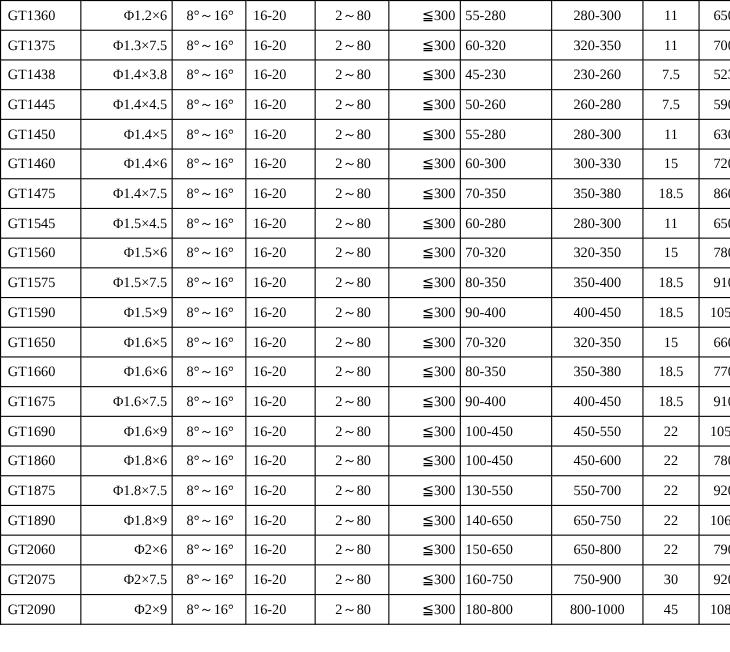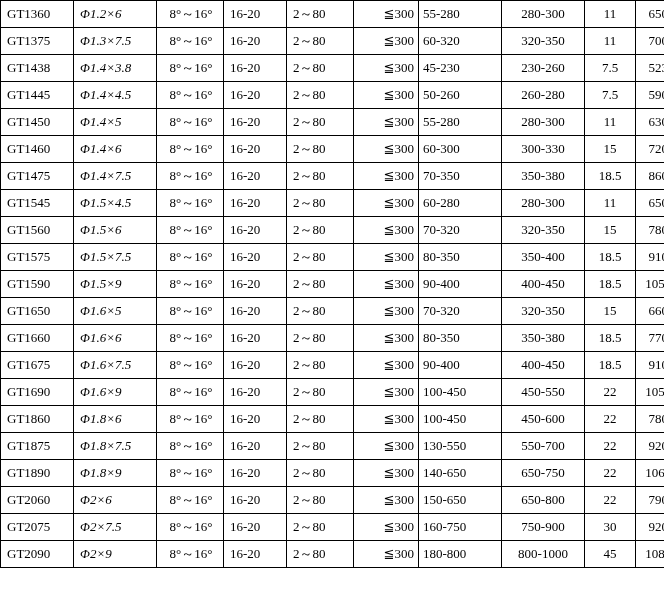--- a/index.html
+++ b/index.html
@@ -25,24 +25,24 @@
     padding: 0 4px;
     font-size: 13px;
     line-height: 26px;
     white-space: nowrap;
     overflow: hidden;
     text-align: center;
     font-family: "Liberation Serif", serif;
   }
   
   td.c0 { width: 62px;  text-align: left;   padding-left: 6px; }
-  td.c1 { width: 72px;  text-align: left;   padding-left: 6px; font-style: italic; }
+  td.c1 { width: 72px;  text-align: right;   padding-left: 6px; }
   td.c2 { width: 56px;  text-align: center;   padding-left: 6px; }
   td.c3 { width: 52px;  text-align: left;   padding-left: 6px; }
-  td.c4 { width: 56px;  text-align: left;   padding-left: 6px; border-radius: 12px; }
+  td.c4 { width: 56px;  text-align: center;   padding-left: 6px; border-radius: 12px; }
   td.c5 { width: 54px;  text-align: right;   padding-left: 6px; }
   td.c6 { width: 74px;  text-align: left; }
   td.c7 { width: 74px;  text-align: center; }
   td.c8 { width: 42px;  text-align: center; }
   td.c9 { width: 114px; text-align: center; }
 </style>
 </head>
 <body>
 
 <table class="spec-table">

